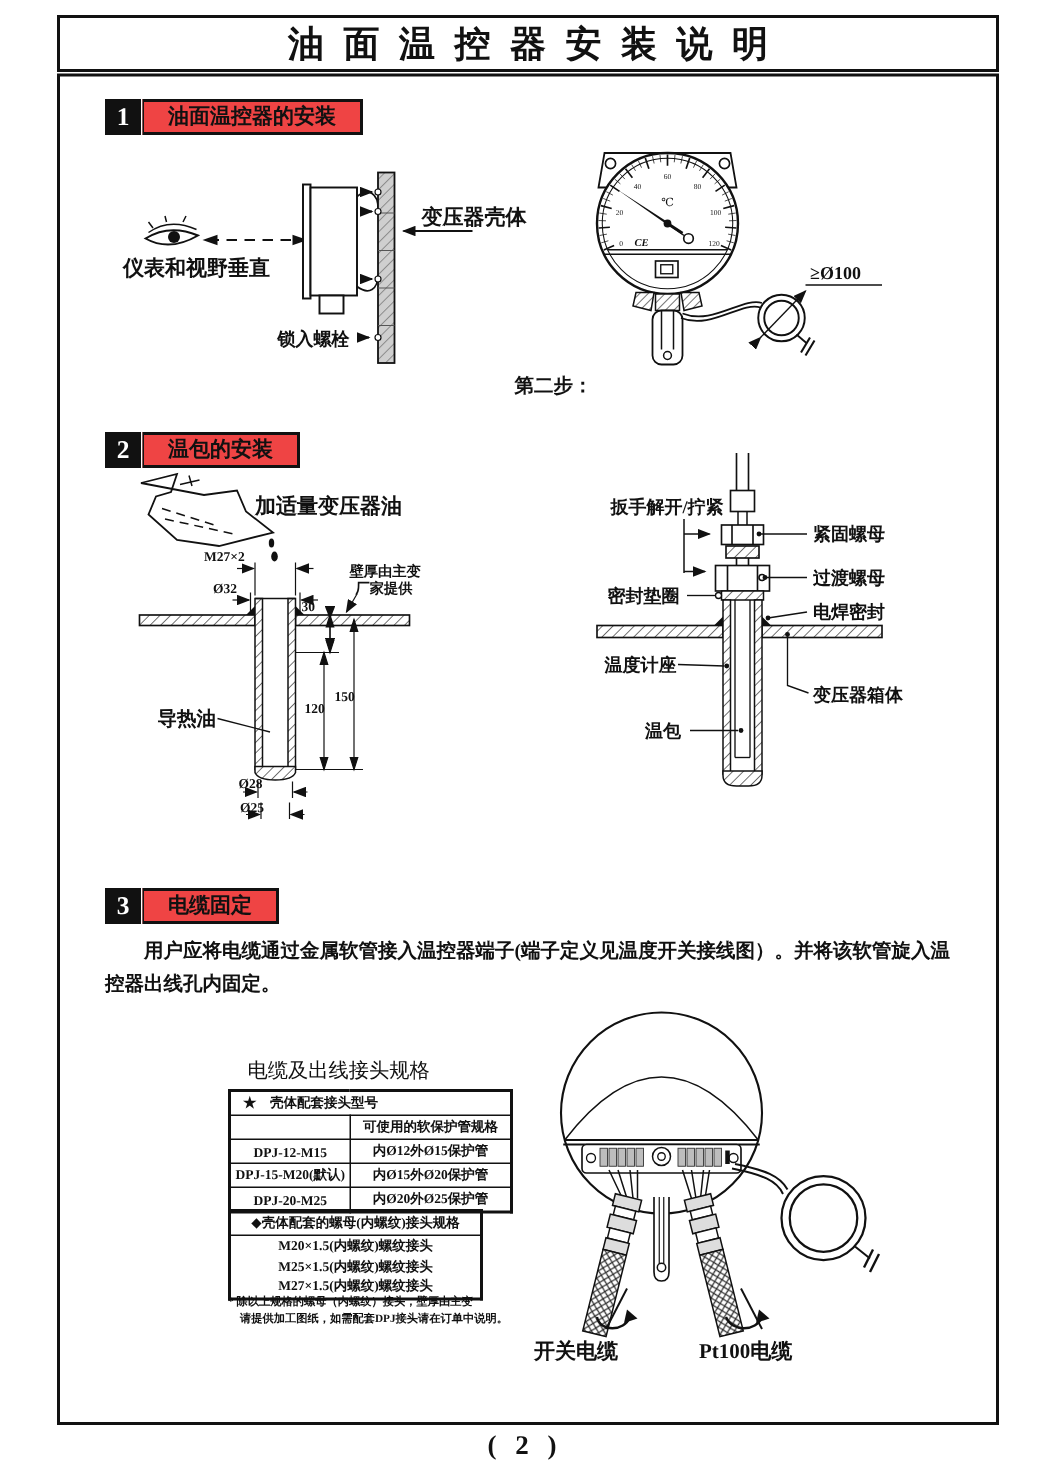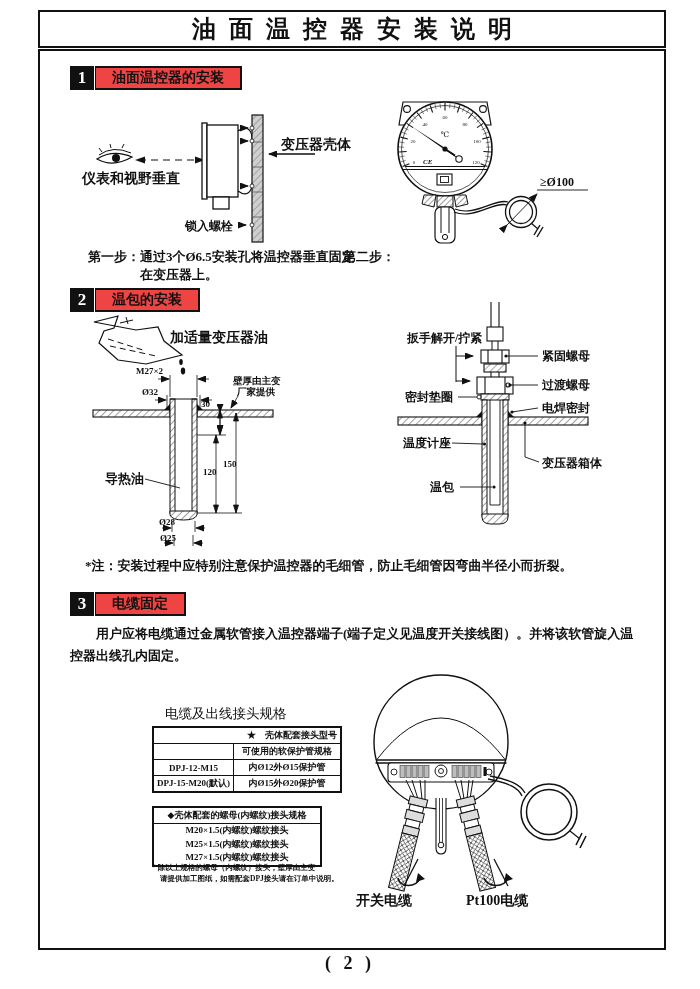--- a/index.html
+++ b/index.html
@@ -20,21 +20,21 @@
   
   .step{display:flex;font-weight:bold;font-size:13px;line-height:17.5px;}
   .step .lbl{white-space:nowrap;}
   .note{font-weight:bold;font-size:13px;white-space:nowrap;}
   .para{font-weight:bold;font-size:13px;line-height:22px;text-indent:2em;}
   
   .tbl-title{font-weight:normal;font-size:13.5px;white-space:nowrap;}
   table.spec{border-collapse:collapse;border:2px solid #111;font-size:9px;font-weight:bold;
              font-family:"Liberation Serif","DejaVu Serif",serif;}
   table.spec td{border:1px solid #111;height:15px;padding:0 3px;text-align:center;white-space:nowrap;}
-  table.spec td.hd{text-align:right;padding-left:8px;margin-top:24px;}
+  table.spec td.hd{text-align:left;padding-left:8px;margin-top:24px;}
   .c1{width:68px;} .c2{width:100px;}
   .nut-lines{line-height:13.5px;}
   .footnote{font-weight:bold;font-size:7.5px;line-height:11px;}
   .pageno{font-size:18px;font-weight:bold;letter-spacing:4px;}
   svg text{font-family:"Liberation Serif","DejaVu Serif",serif;fill:#111;}
   svg .b{font-weight:bold;}
 </style>
 </head>
 <body>
 
@@ -201,24 +201,20 @@
       <circle cx="181" cy="117" r="11.5" stroke-width="1.3"></circle>
       <path d="M191,128 L198,134" stroke-width="1.2"></path>
       <line x1="200" y1="130" x2="194" y2="140" stroke-width="1.4"></line>
       <line x1="203" y1="132" x2="197" y2="142" stroke-width="1.4"></line>
       <line x1="167" y1="130" x2="197" y2="99" stroke-width="0.9" marker-start="url(#mB)" marker-end="url(#mB)"></line>
       <line x1="197" y1="95" x2="248" y2="95" stroke-width="0.9"></line>
     </g>
     <text x="200" y="91" font-size="12" class="b">≥Ø100</text>
   </svg>
 
-  <div class="abs step" style="left:88px;top:248px;">
-    <span class="lbl">第一步：</span>
-    <span style="width:218px;">通过3个Ø6.5安装孔将温控器垂直固定在变压器上。</span>
-  </div>
   <div class="abs step" style="left:343px;top:248px;">
     <span class="lbl">第二步：</span>
   </div>
 
   <div class="abs sec-head" style="left:70px;top:288px;">
     <div class="sec-num">2</div>
     <div class="sec-title">温包的安装</div>
   </div>
 
   <svg class="abs" style="left:60px;top:315px;" width="285" height="238" viewBox="0 0 285 238">
@@ -375,21 +371,20 @@
     <line x1="82" y1="143" x2="113" y2="144" stroke="#111" stroke-width="0.9"></line>
       <circle cx="114.5" cy="144" r="1.6" fill="#111"></circle>
     <circle cx="155" cy="123" r="1.6" fill="#111"></circle>
     <path d="M155,123 L155,157 L169,162" fill="none" stroke="#111" stroke-width="0.9"></path>
     <text x="172" y="167" font-size="12" class="b">变压器箱体</text>
     <text x="60" y="191" font-size="12" class="b">温包</text>
     <line x1="90" y1="187" x2="122" y2="187" stroke="#111" stroke-width="0.9"></line>
       <circle cx="124" cy="187" r="1.6" fill="#111"></circle>
   </svg>
 
-  <div class="abs note" style="left:85px;top:557px;">*注：安装过程中应特别注意保护温控器的毛细管，防止毛细管因弯曲半径小而折裂。</div>
 
   <div class="abs sec-head" style="left:70px;top:592px;">
     <div class="sec-num">3</div>
     <div class="sec-title">电缆固定</div>
   </div>
 
   <div class="abs para" style="left:70px;top:623px;width:575px;">用户应将电缆通过金属软管接入温控器端子(端子定义见温度开关接线图）。并将该软管旋入温控器出线孔内固定。</div>
 
   <div class="abs tbl-title" style="left:165px;top:705px;">电缆及出线接头规格</div>
   <table class="abs spec" style="left:152px;top:726px;">
@@ -401,20 +396,24 @@
       <td class="c1"></td>
       <td class="c2">可使用的软保护管规格</td>
     </tr>
     <tr>
       <td>DPJ-12-M15</td>
       <td>内Ø12外Ø15保护管</td>
     </tr>
     <tr>
       <td>DPJ-15-M20(默认)</td>
       <td>内Ø15外Ø20保护管</td>
+    </tr>
+    <tr>
+      <td>DPJ-20-M25</td>
+      <td>内Ø20外Ø25保护管</td>
     </tr>
   </tbody>
     </table>
   <table class="abs spec" style="left:152px;top:806px;width:170px;">
     <tbody>
         <tr>
           <td>◆壳体配套的螺母(内螺纹)接头规格</td>
         </tr>
     <tr>
           <td class="nut-lines">

